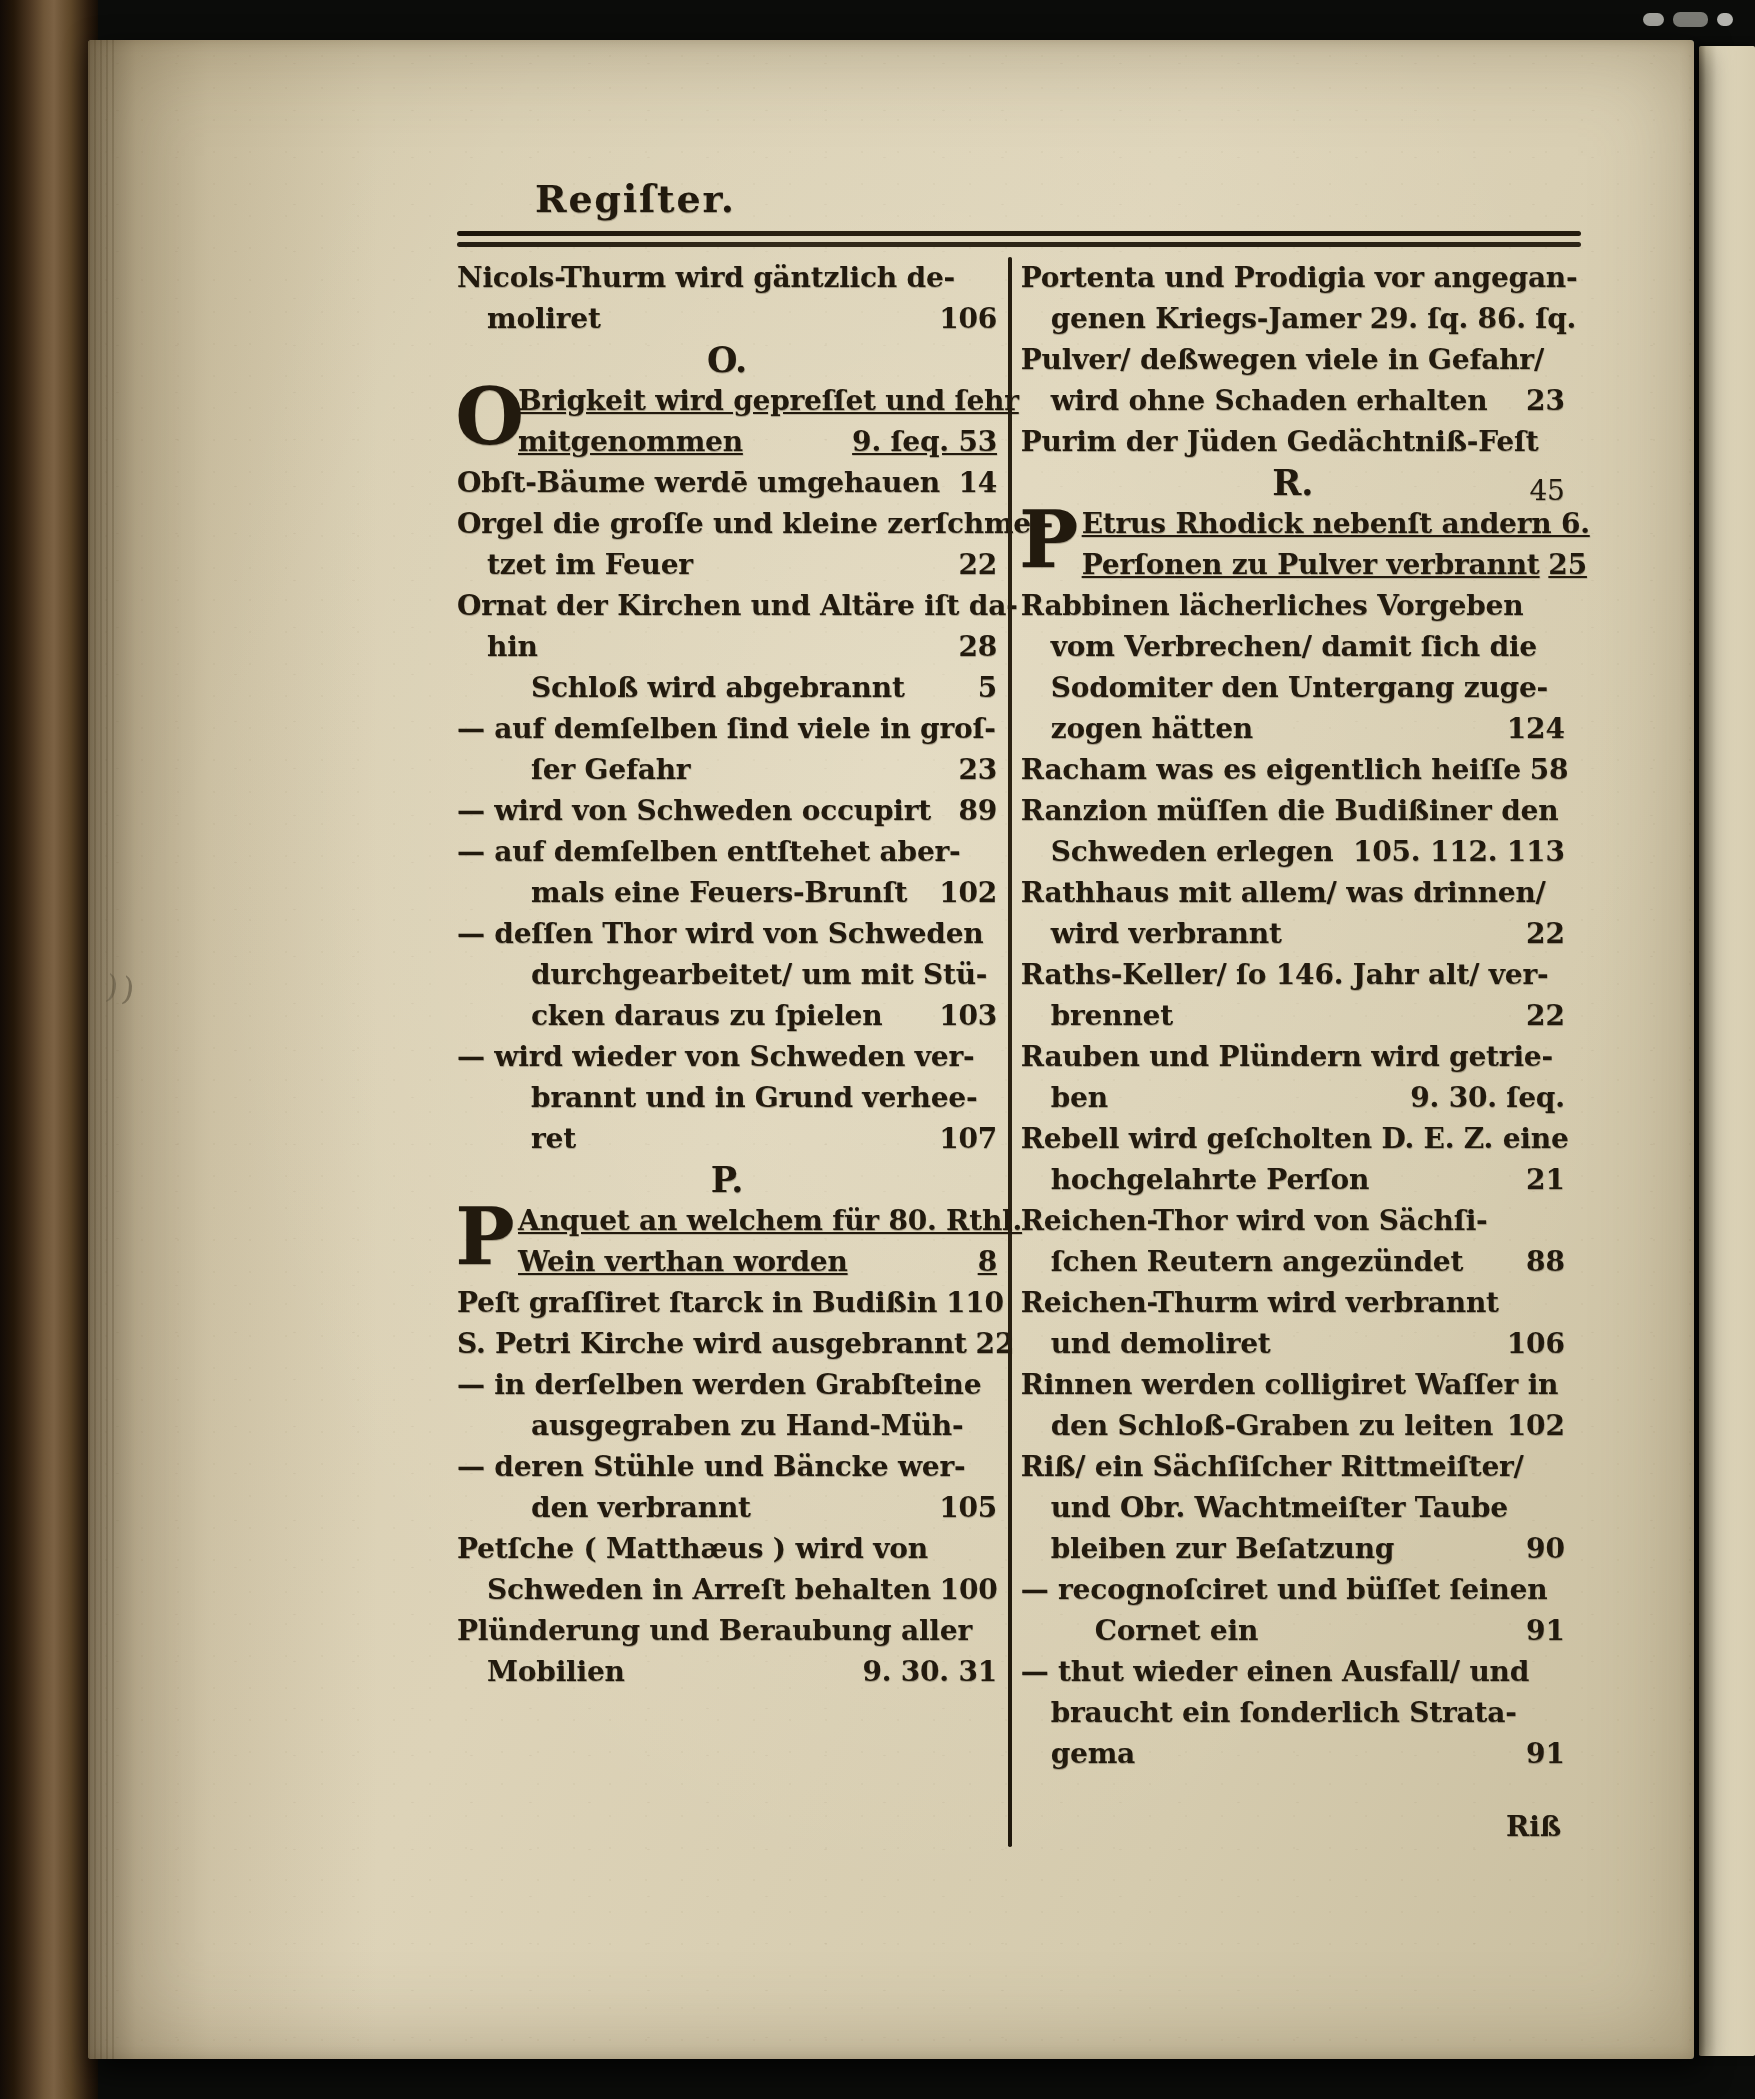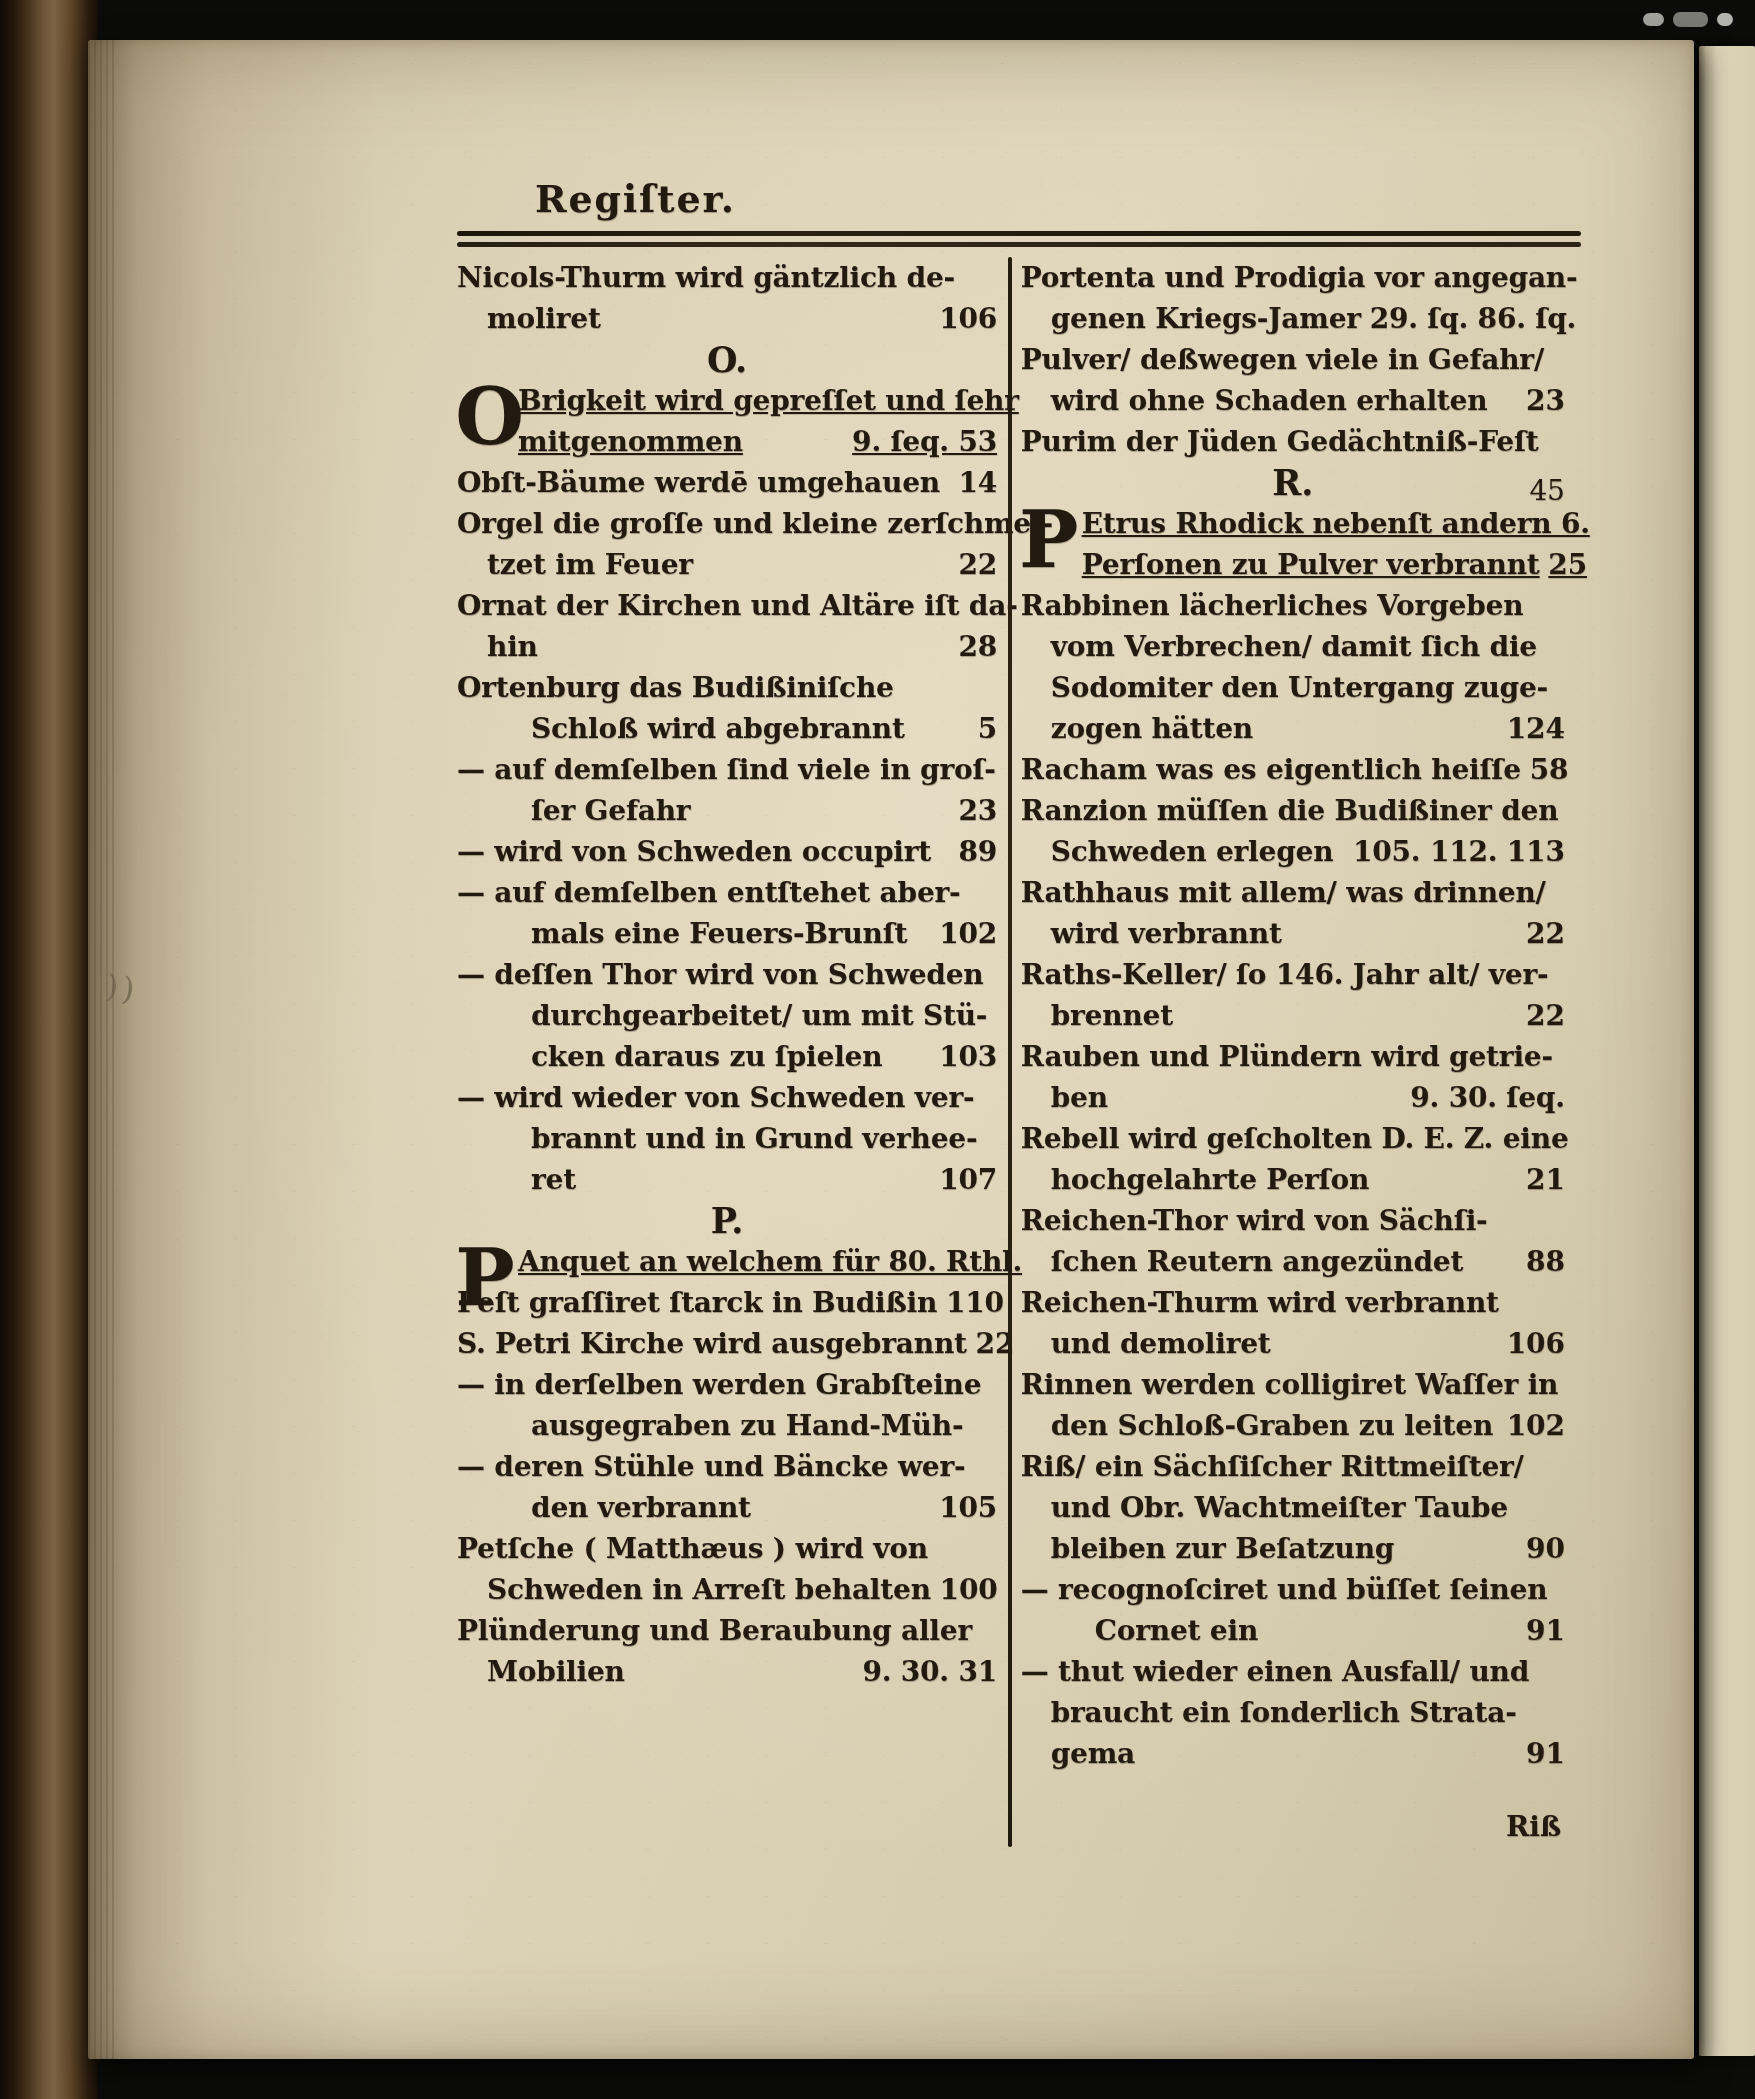--- a/index.html
+++ b/index.html
@@ -176,23 +176,20 @@
             <div class="entry">
               <div class="line ind0">
                 <span class="t">Ornat der Kirchen und Altäre iſt da-</span>
               </div>
               <div class="line ind1">
                 <span class="t">hin</span>
                 <span class="n">28</span>
               </div>
             </div>
             <div class="entry">
-              <div class="line ind0">
-                <span class="t">Ortenburg das Budißiniſche</span>
-              </div>
               <div class="line ind2">
                 <span class="t">Schloß wird abgebrannt</span>
                 <span class="n">5</span>
               </div>
             </div>
             <div class="entry">
               <div class="line ind0">
                 <span class="t">— auf demſelben ſind viele in groſ-</span>
               </div>
               <div class="line ind2">
@@ -237,20 +234,24 @@
               <div class="line ind2">
                 <span class="t">ret</span>
                 <span class="n">107</span>
               </div>
             </div>
             <div class="sec-heading line"><span class="h">P.</span></div>
             <div class="entry has-drop">
               <span class="dropcap">P</span>
               <div class="line ind0 drop-pad">
                 <span class="t">Anquet an welchem für 80. Rthl.</span>
+              </div>
+              <div class="line ind0 drop-pad">
+                <span class="t">Wein verthan worden</span>
+                <span class="n">8</span>
               </div>
             </div>
             <div class="entry">
               <div class="line ind0">
                 <span class="t">Peſt graſſiret ſtarck in Budißin</span>
                 <span class="n">110</span>
               </div>
             </div>
             <div class="entry">
               <div class="line ind0">

